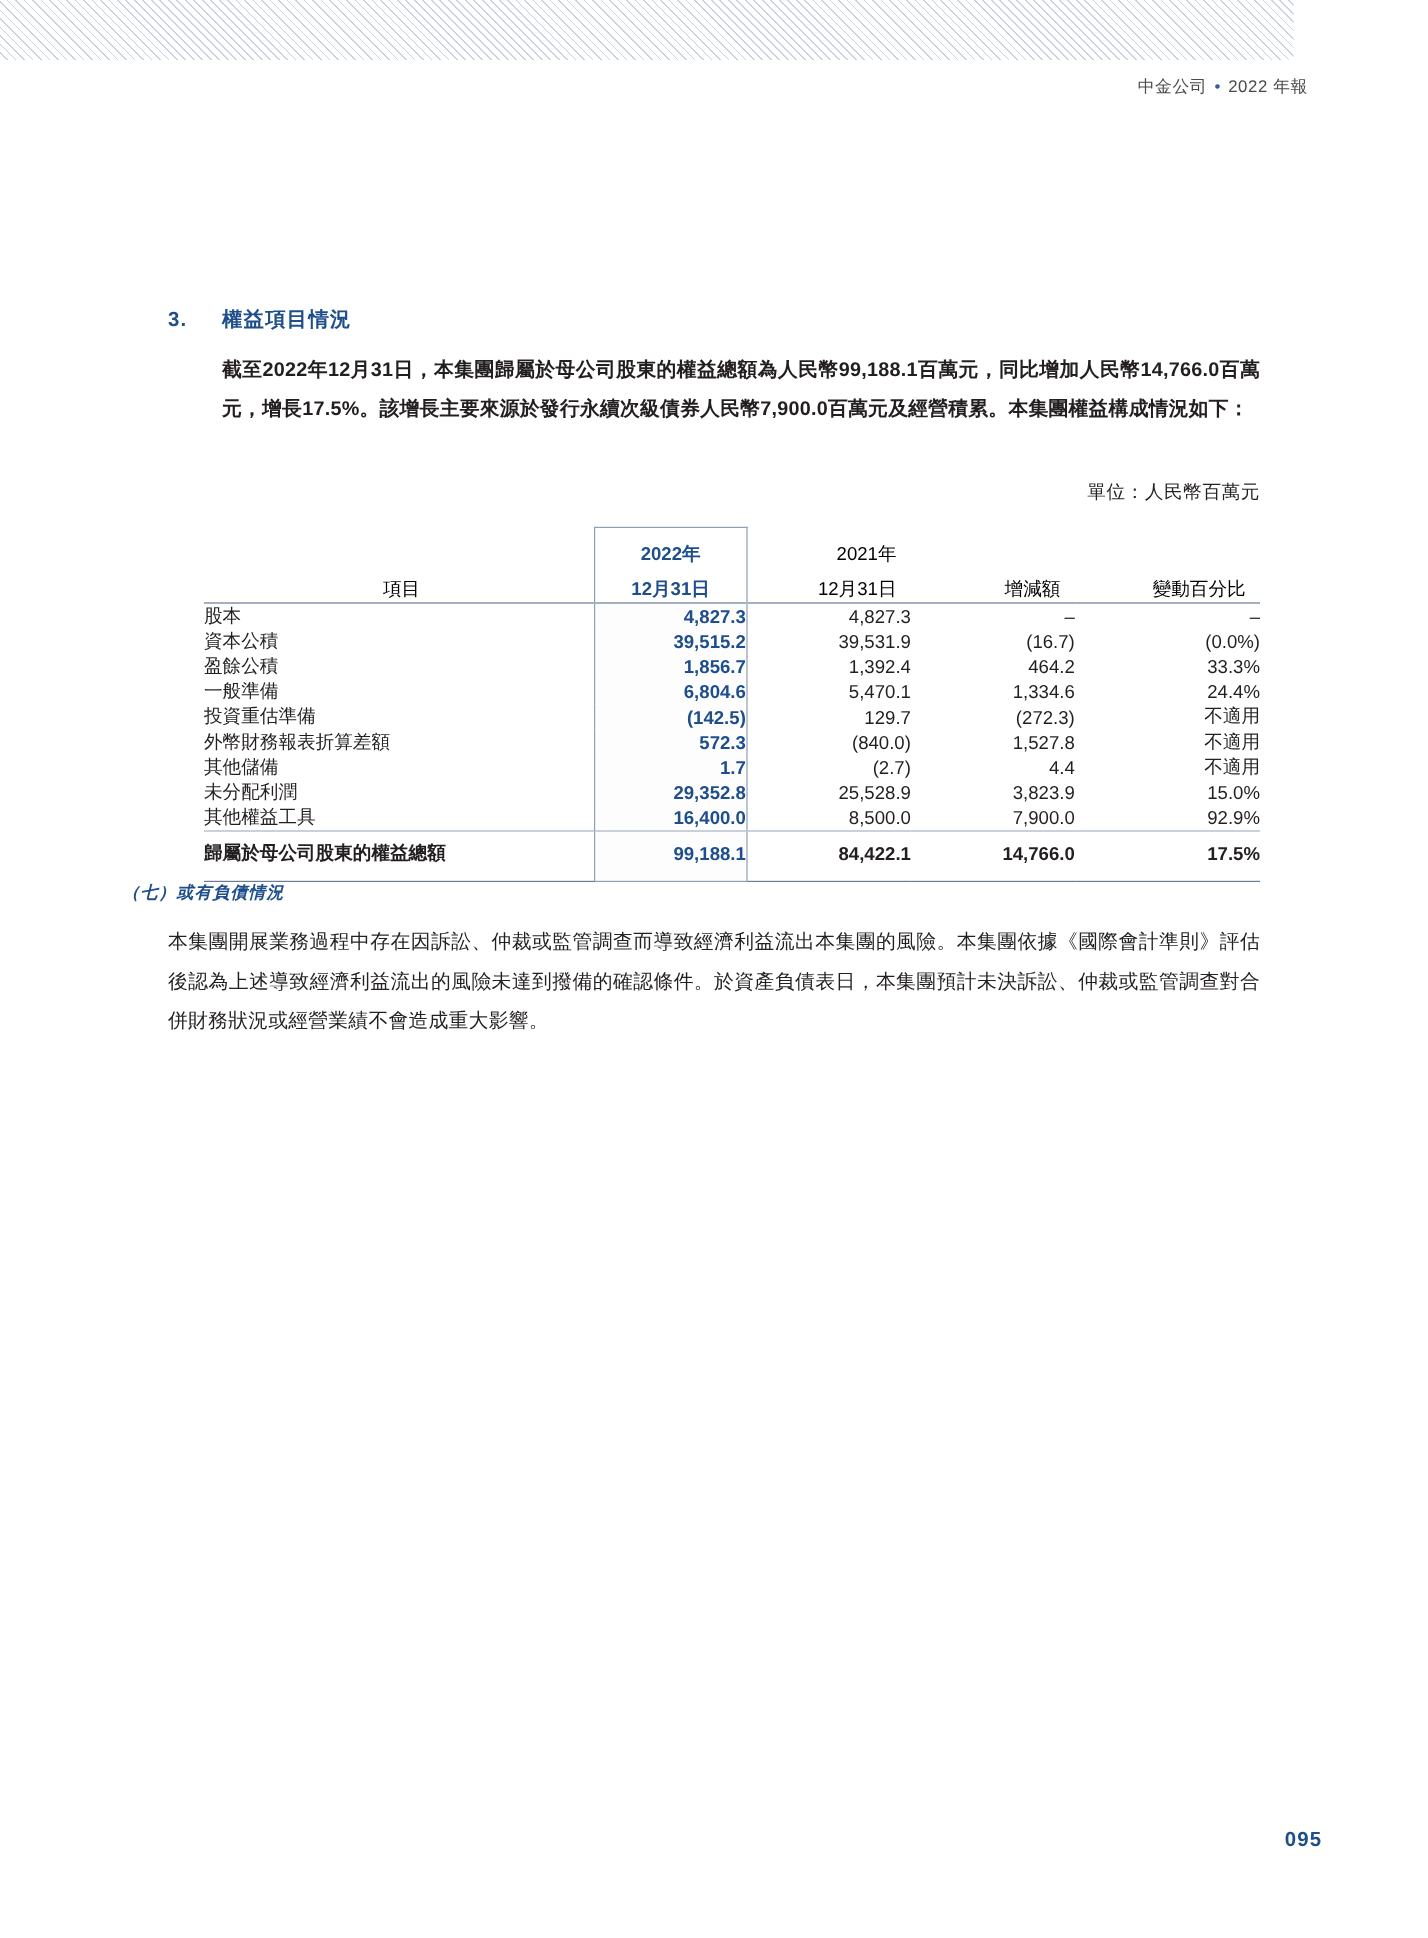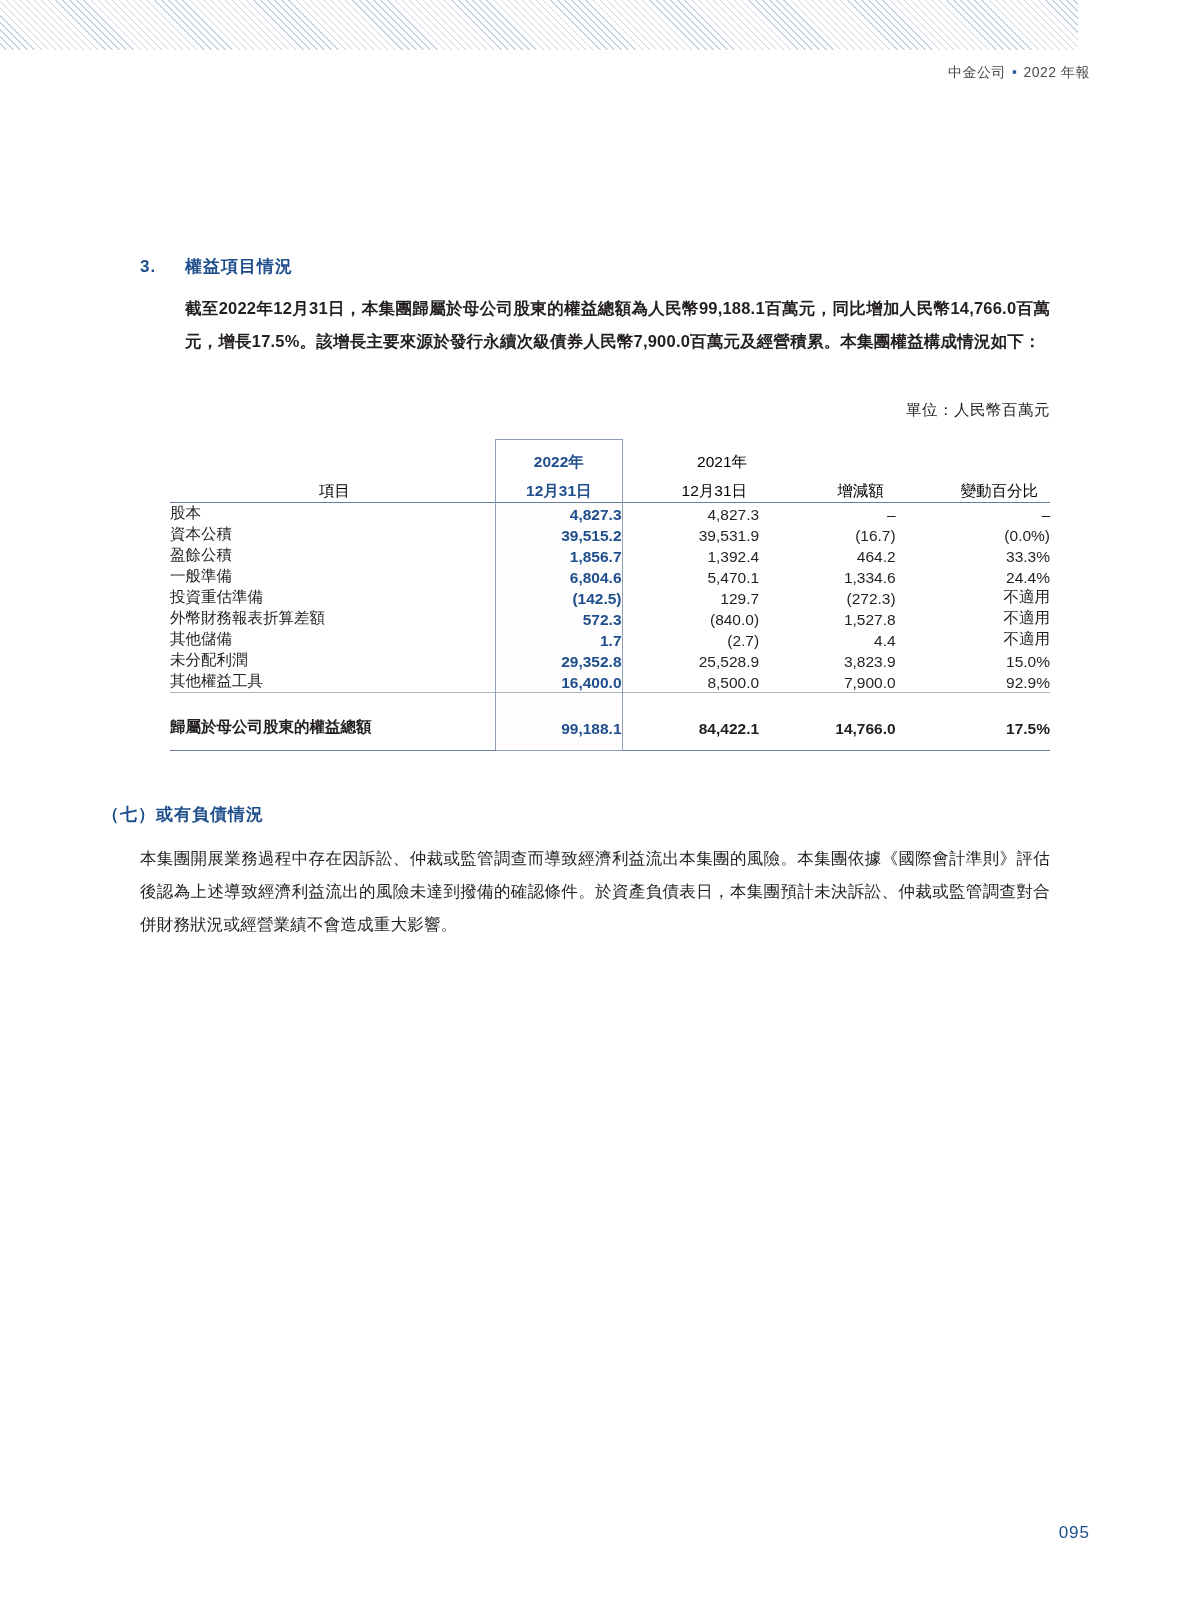--- a/index.html
+++ b/index.html
@@ -153,55 +153,55 @@
     border-right: 1.2px solid #8f9fb5;
     white-space: nowrap;
   }
   .hdr-row th.hl {
     border-left: 1.2px solid #8f9fb5;
     border-right: 1.2px solid #8f9fb5;
     border-top: 1.2px solid #8f9fb5;
     padding-top: 12px;
   }
   tr.total td {
-    padding-top: 24px;
+    padding-top: 8px;
     padding-bottom: 12px;
     font-weight: bold;
   }
   tr.total td.numcol, tr.total td.item {
     font-weight: bold;
   }
   tr.total td.hl {
     border-bottom: 1.2px solid #8f9fb5;
   }
 
   
   .sub-head {
     color: #1f4e8c;
     font-weight: bold;
-    font-size: 17px;
+    font-size: 14px;
     letter-spacing: 1px;
-    margin-top: 52px;
     margin-left: -38px;
+    font-style: italic;
   }
   .sub-para {
     font-size: 16.5px;
     line-height: 2.0;
     text-align: justify;
     margin-top: 16px;
     letter-spacing: 0.2px;
   }
 
   
   .page-number {
     position: absolute;
     bottom: 72px;
-    right: 100px;
-    color: #1f4e8c;
-    font-weight: normal;
+    right: 88px;
+    color: #1f4e8c;
+    font-weight: bold;
     font-size: 17px;
     letter-spacing: 1px;
   }
 </style>
 </head>
 <body>
 
 <div class="hatch-band"></div>
 
 <div class="running-header">

